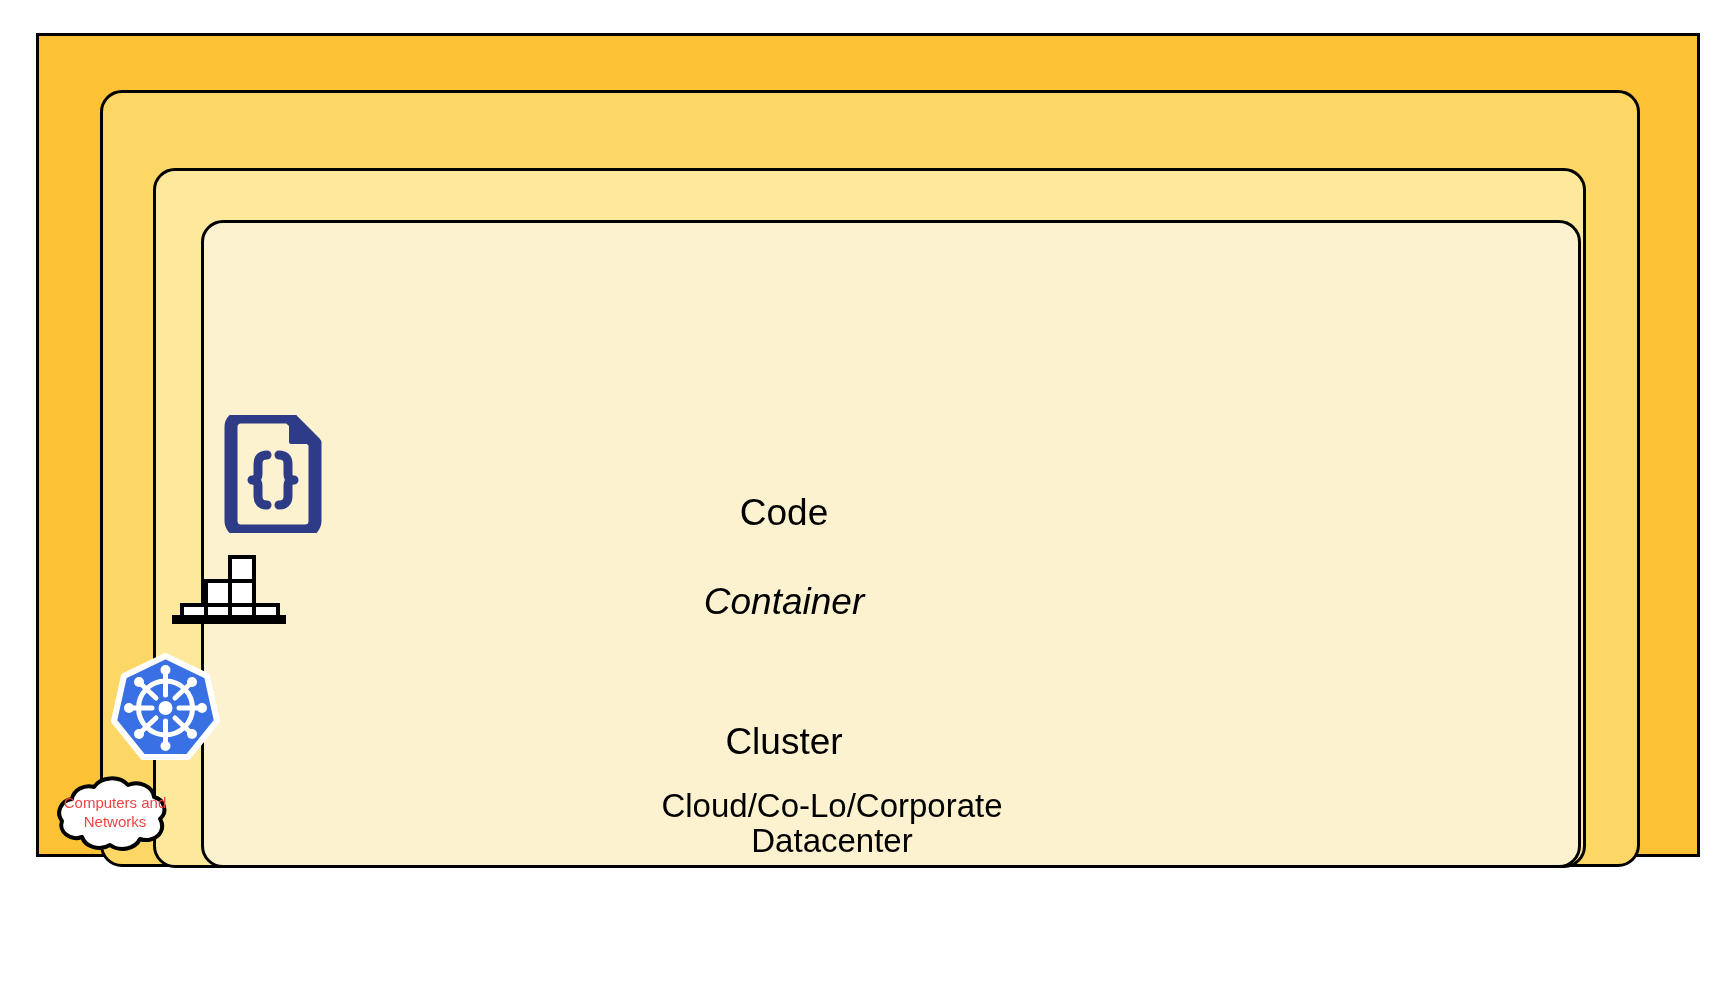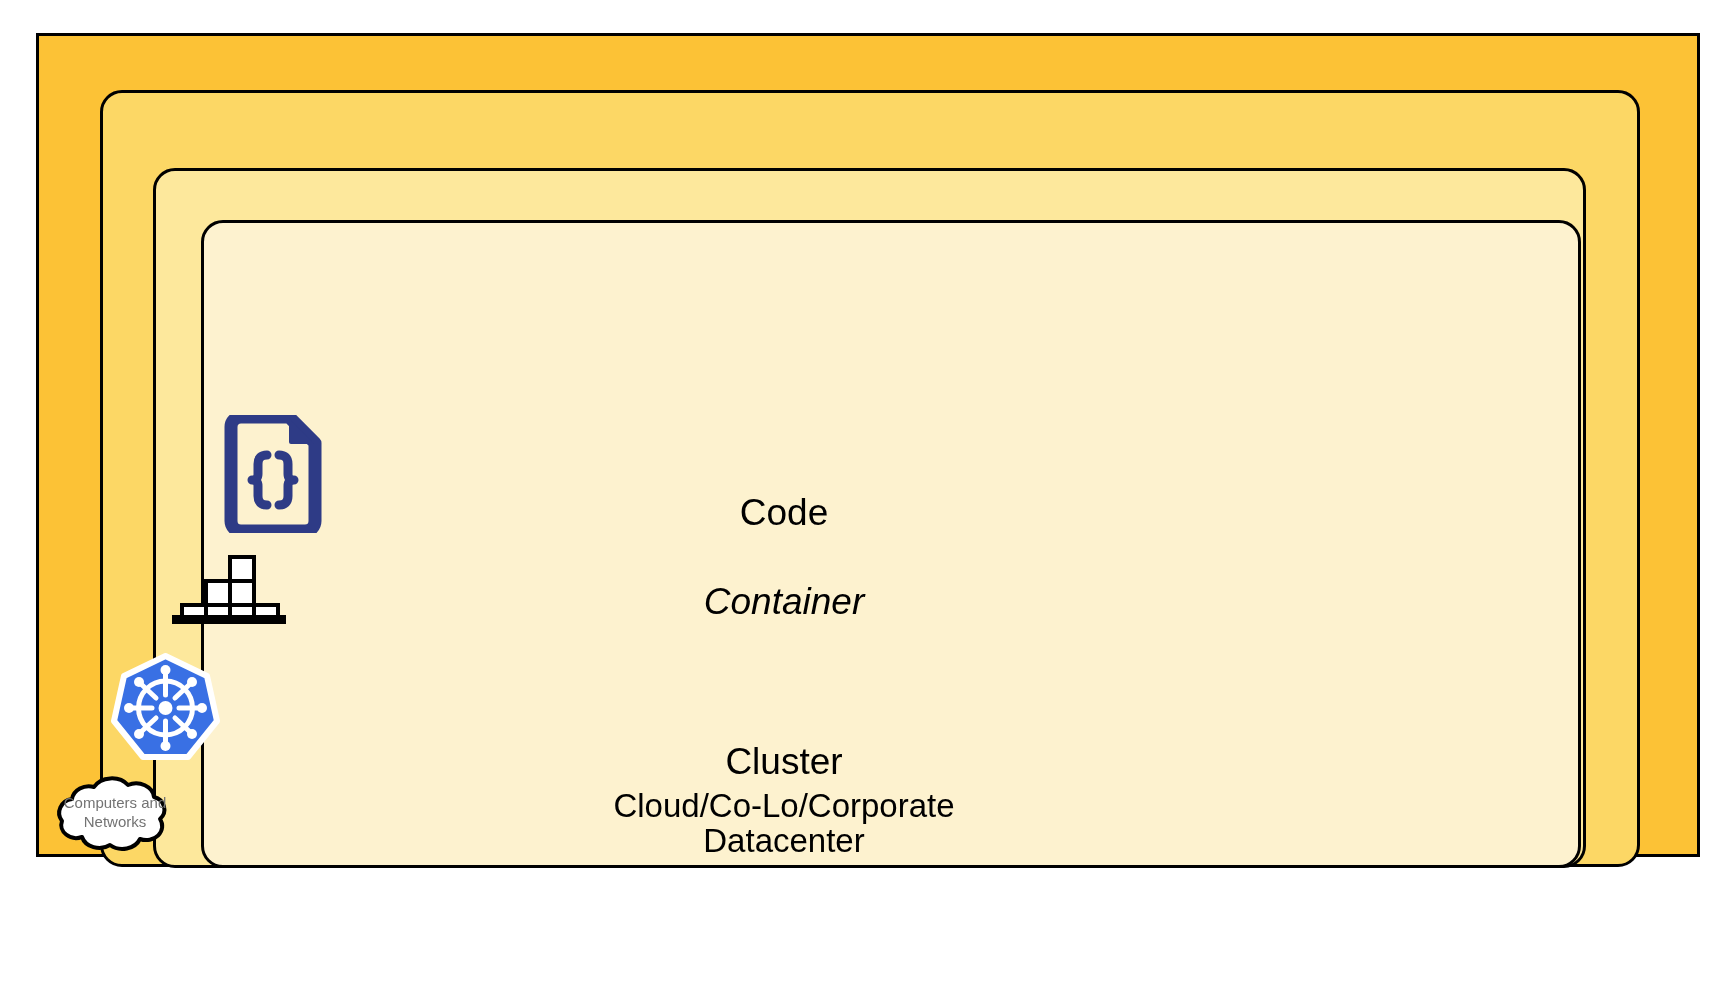--- a/index.html
+++ b/index.html
@@ -88,29 +88,29 @@
     width: 1262px;
     font-size: 37px;
     font-style: italic;
   }
 
   #label-cluster {
     left: 100px;
     top: 721px;
     width: 1368px;
     font-size: 37px;
-    margin-top: 20px;
   }
 
   #label-datacenter {
     left: 36px;
     top: 789px;
     width: 1496px;
     font-size: 33px;
     line-height: 1.06;
+    padding-left: 48px;
   }
 
   
   #icon-code {
     position: absolute;
     left: 221px;
     top: 415px;
     width: 104px;
     height: 118px;
   }
@@ -146,21 +146,21 @@
     left: 0;
     top: 0;
   }
   #cloud-label {
     position: absolute;
     left: 6px;
     top: 20px;
     width: 146px;
     text-align: center;
     font-size: 15px;
-    color: #737373;
+    color: #ef4444;
     line-height: 1.28;
     white-space: pre-line;
     font-family: "Liberation Sans", sans-serif;
   }
 </style>
 </head>
 <body>
 
 <div id="stage">
 

